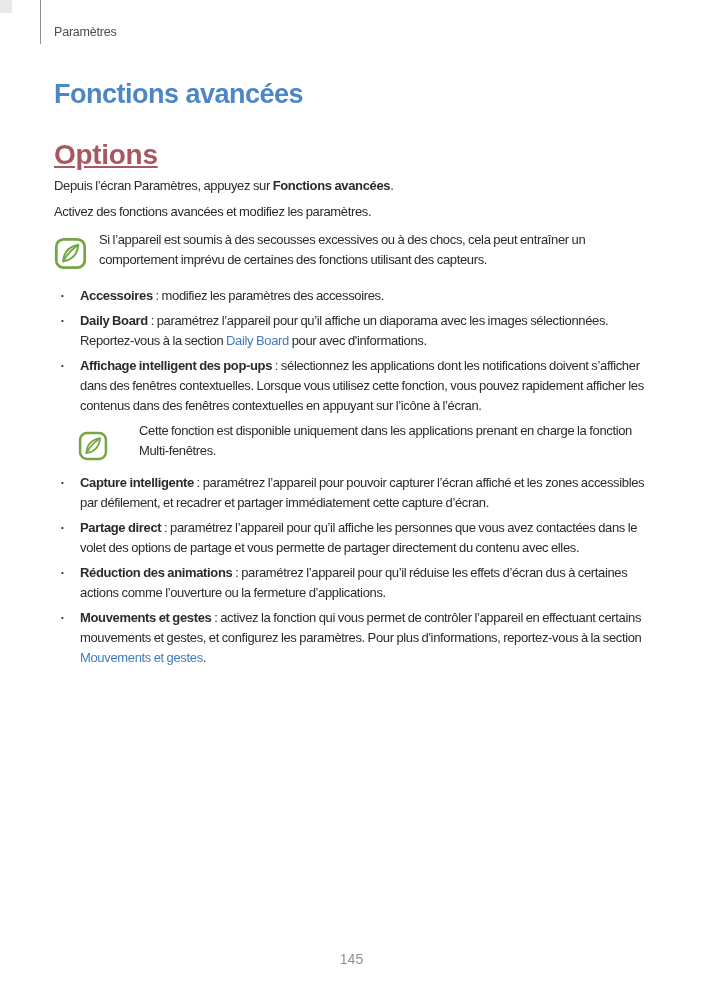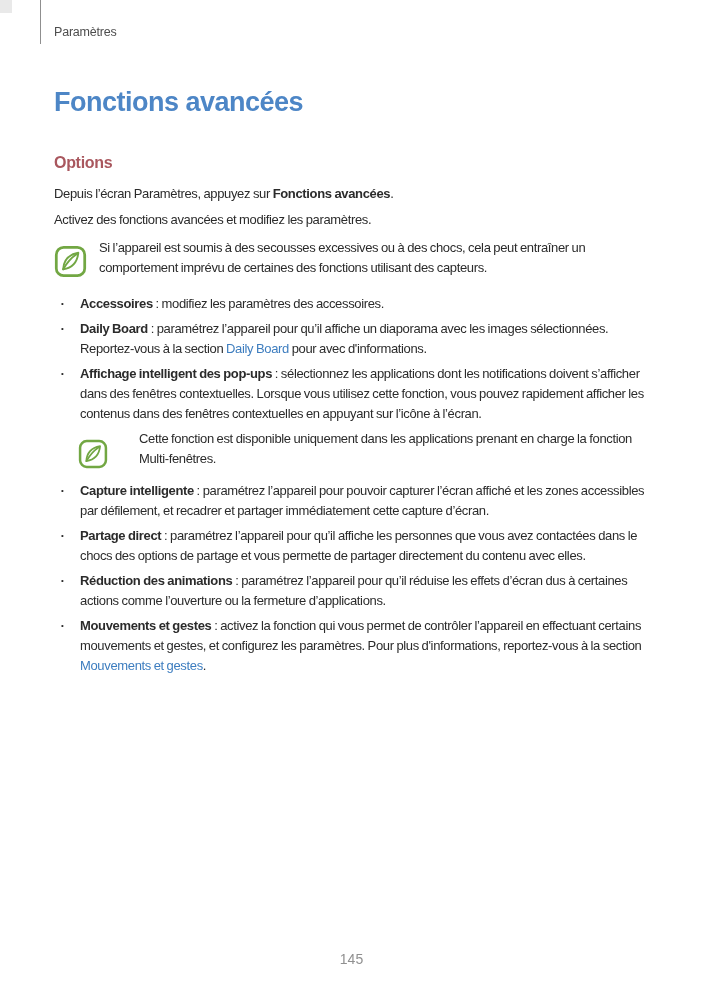--- a/index.html
+++ b/index.html
@@ -22,34 +22,35 @@
     background: var(--rule-gray, #8f8f8f);
   }
   .running-header {
     position: absolute; left: 54px; top: 25px;
     font-size: 12.5px; letter-spacing: -0.2px;
     color: var(--header-gray, #4d4d4d);
   }
   .content {
     position: absolute; left: 0; top: 0;
     width: 703px;
-    padding: 8px 49px 0 54px;
+    padding: 0 49px 0 54px;
     box-sizing: border-box;
   }
   .chapter-title {
     margin: 76px 0 0 0;
     font-size: 27px; font-weight: bold; letter-spacing: -0.5px;
     line-height: 36px;
     color: var(--title-blue, #4d86c6);
   }
   .section-heading {
     margin: 30px 0 0 0;
-    font-size: 16px; font-weight: bold; letter-spacing: -0.3px;
+    font-size: 28px; font-weight: bold; letter-spacing: -0.3px;
     line-height: 26px;
     color: var(--heading-red, #a9575e);
+    text-decoration: underline;
   }
   .para, .note-text, .bullets li {
     font-size: 13px; line-height: 20px;
     letter-spacing: -0.35px; word-spacing: -0.5px;
     color: var(--body-text, #2b2b2b);
   }
   .para { margin: 8px 0 0 0; }
   .para + .para { margin-top: 6px; }
   .seg-bold { font-weight: bold; }
   .seg-link, a.seg-link {
@@ -136,21 +137,21 @@
           <rect x="2.5" y="2.5" width="31" height="31" rx="8" fill="none" stroke="currentColor" stroke-width="3"></rect>
           <path d="M10 26.5 C10.5 16.5 16 10.5 26.5 8.5 C25.5 19 19.5 25 10 26.5 Z" fill="none" stroke="currentColor" stroke-width="2.1" stroke-linejoin="round"></path>
           <path d="M10 26.5 C14 19.5 18.5 14 25 9.8" fill="none" stroke="currentColor" stroke-width="2.1" stroke-linecap="round"></path>
         </svg>
       </span>
       <p class="note-text">Cette fonction est disponible uniquement dans les applications prenant en charge la fonction Multi-fenêtres.</p>
     </div>
 
     <ul class="bullets continued">
       <li><span class="bullet-marker" style="font-size:8px;">•</span><span><span class="seg-bold">Capture intelligente</span><span class="seg-normal"> : paramétrez l’appareil pour pouvoir capturer l’écran affiché et les zones accessibles par défilement, et recadrer et partager immédiatement cette capture d’écran.</span></span></li>
-      <li><span class="bullet-marker" style="font-size:8px;">•</span><span><span class="seg-bold">Partage direct</span><span class="seg-normal"> : paramétrez l’appareil pour qu’il affiche les personnes que vous avez contactées dans le chocs des options de partage et vous permette de partager directement du contenu avec elles.</span></span></li>
+      <li><span class="bullet-marker" style="font-size:8px;">•</span><span><span class="seg-bold">Partage direct</span><span class="seg-normal"> : paramétrez l’appareil pour qu’il affiche les personnes que vous avez contactées dans le volet des options de partage et vous permette de partager directement du contenu avec elles.</span></span></li>
       <li><span class="bullet-marker" style="font-size:8px;">•</span><span><span class="seg-bold">Réduction des animations</span><span class="seg-normal"> : paramétrez l’appareil pour qu’il réduise les effets d’écran dus à certaines actions comme l’ouverture ou la fermeture d’applications.</span></span></li>
       <li><span class="bullet-marker" style="font-size:8px;">•</span><span><span class="seg-bold">Mouvements et gestes</span><span class="seg-normal"> : activez la fonction qui vous permet de contrôler l’appareil en effectuant certains mouvements et gestes, et configurez les paramètres. Pour plus d'informations, reportez-vous à la section </span><a class="seg-link" href="#">Mouvements et gestes</a><span class="seg-normal">.</span></span></li>
     </ul>
 
   </div>
 
   <div class="page-number">145</div>
 
 </div>
 

